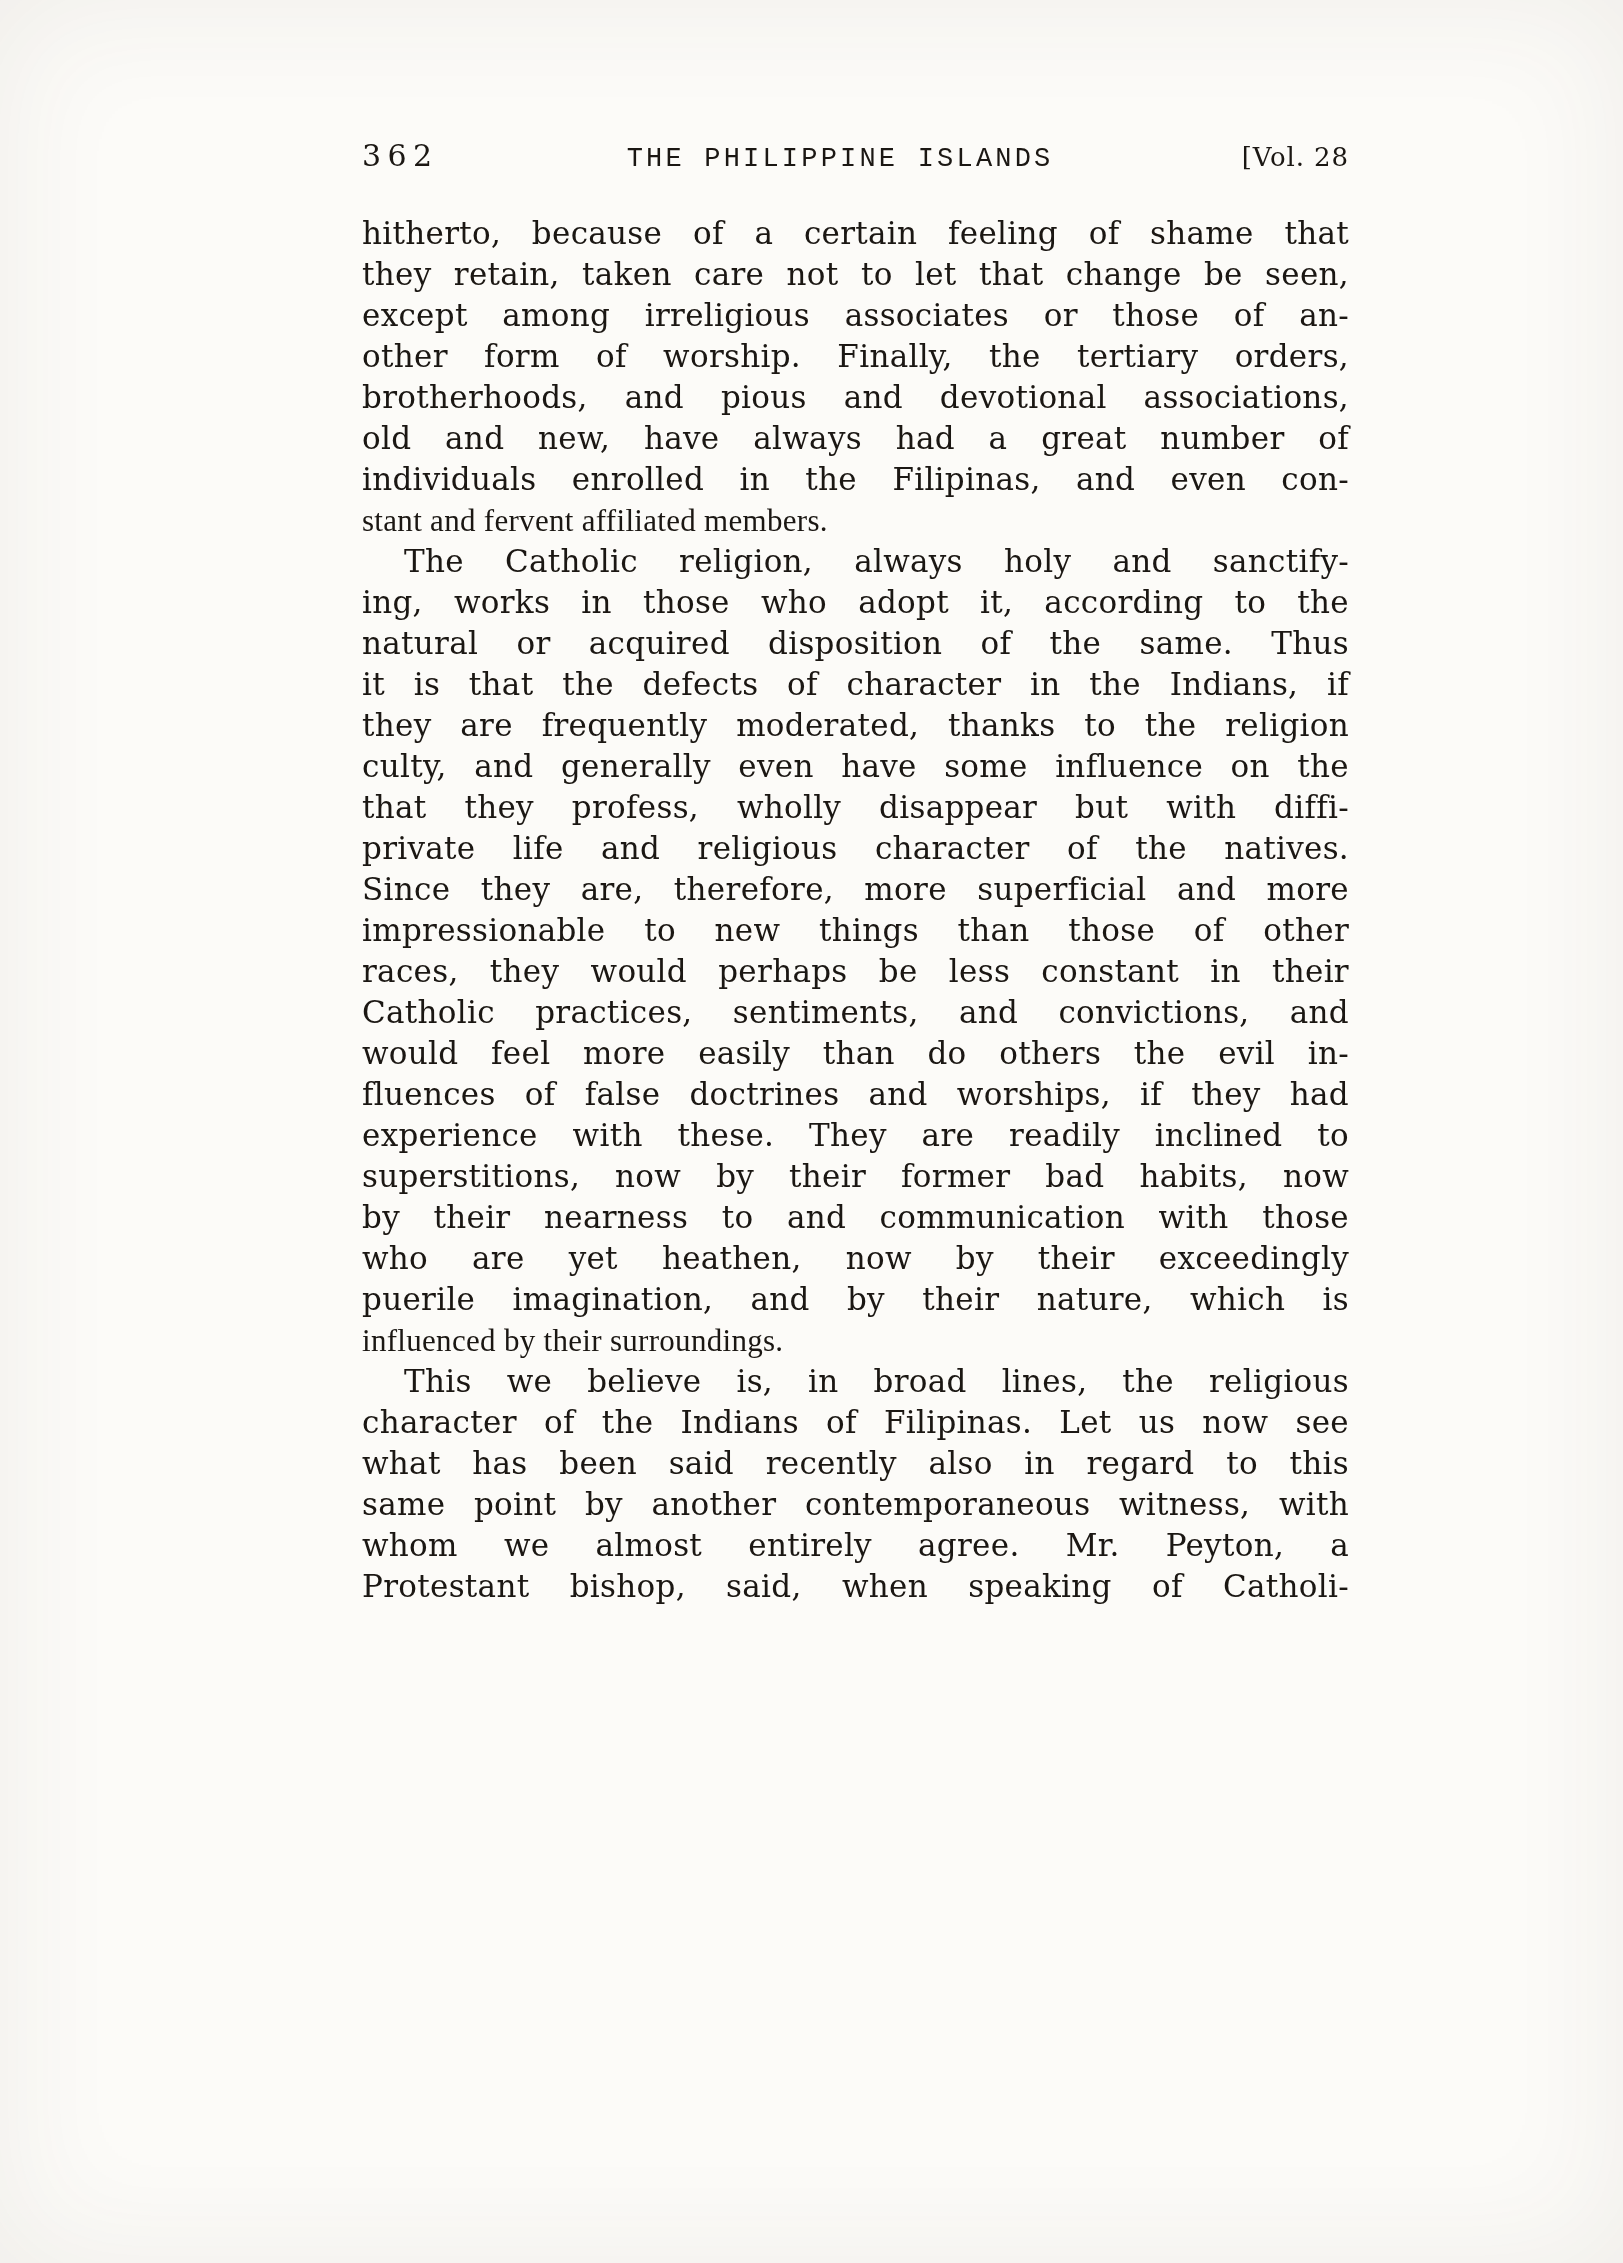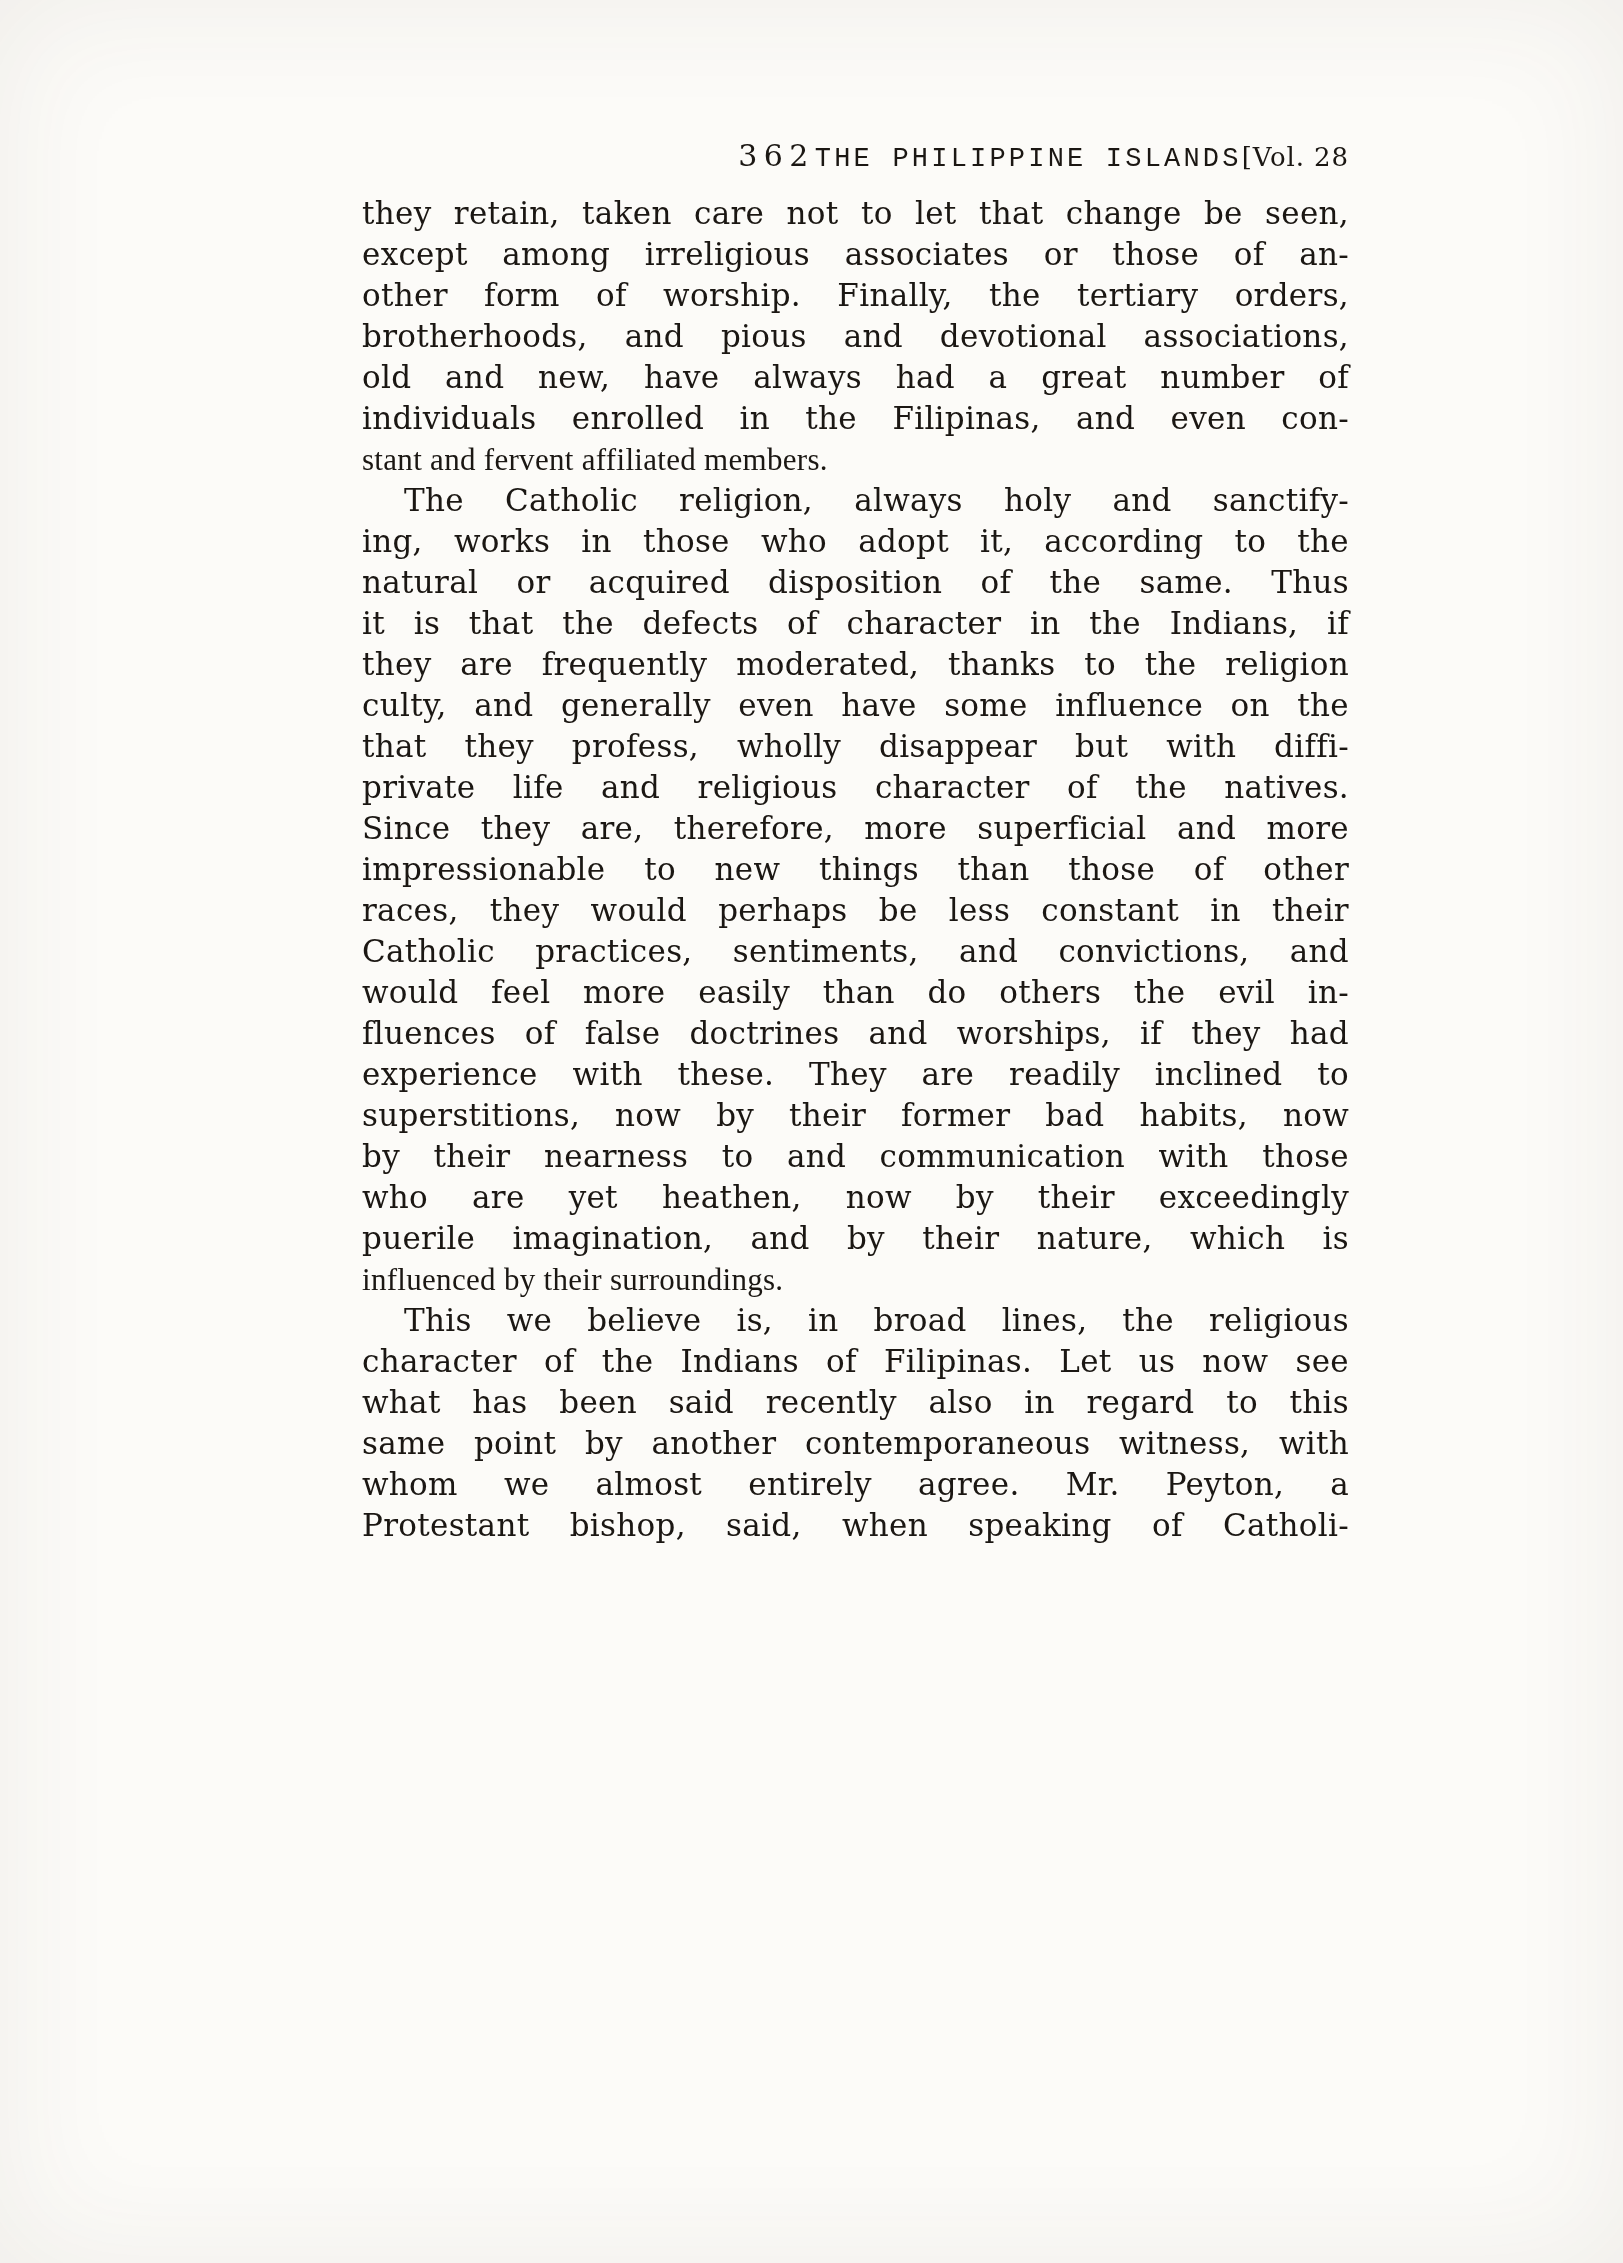--- a/index.html
+++ b/index.html
@@ -19,23 +19,23 @@
     overflow: hidden;
   }
   .content {
     position: absolute;
     left: 362px;
     top: 138px;
     width: 987px;
   }
   .header {
     display: flex;
-    justify-content: flex-end;
+    justify-content: space-between;
     align-items: baseline;
-    margin-bottom: 19px;
+    margin-bottom: 39px;
   }
   .page-number {
     font-size: 30px;
     letter-spacing: 6.4px;
   }
   .running-title {
     font-size: 27px;
     letter-spacing: 3.2px;
     font-family: Liberation Mono, monospace;
   }
@@ -68,20 +68,21 @@
 
 <div class="page">
   <div class="content">
     <div class="header">
       <span class="page-number">362</span>
       <span class="running-title">THE PHILIPPINE ISLANDS</span>
       <span class="volume">[Vol. 28</span>
     </div>
     <div class="body-text" id="body-text">
         <div class="para">
+          <div class="line">hitherto, because of a certain feeling of shame that</div>
           <div class="line">they retain, taken care not to let that change be seen,</div>
           <div class="line">except among irreligious associates or those of an-</div>
           <div class="line">other form of worship. Finally, the tertiary orders,</div>
           <div class="line">brotherhoods, and pious and devotional associations,</div>
           <div class="line">old and new, have always had a great number of</div>
           <div class="line">individuals enrolled in the Filipinas, and even con-</div>
           <div class="line lastline">stant and fervent affiliated members.</div>
         </div>
         <div class="para indent">
           <div class="line">The Catholic religion, always holy and sanctify-</div>

